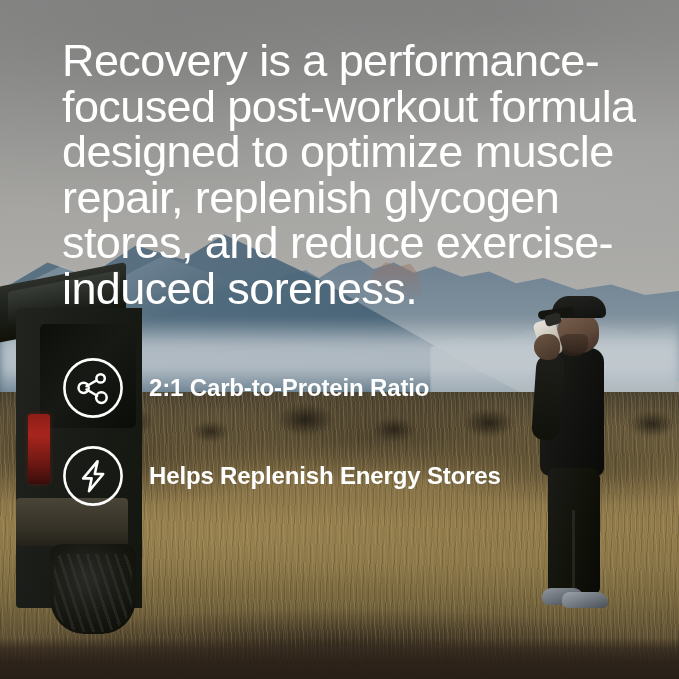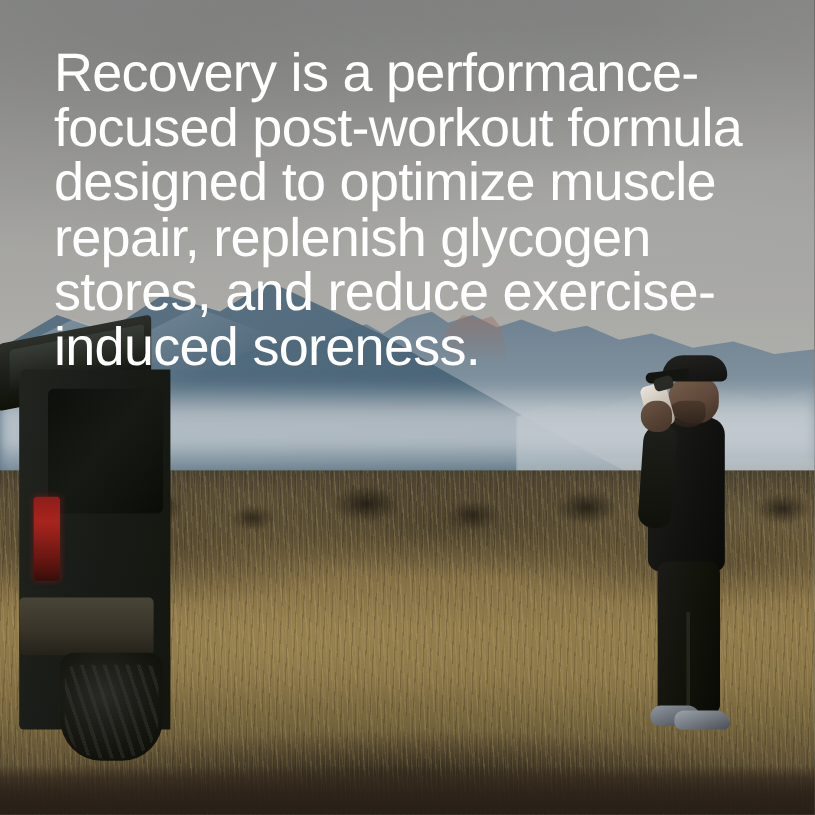--- a/index.html
+++ b/index.html
@@ -286,21 +286,21 @@
   
   .scrim {
     background:linear-gradient(180deg,
       rgba(12,16,22,.10) 0%,
       rgba(12,16,22,.05) 34%,
       rgba(10,12,16,.00) 62%,
       rgba(10,12,16,.10) 100%);
   }
 
   
-  .content { position:absolute; left:0; top:0; width:577px; height:679px; }
+  .content { position:absolute; left:17px; top:0; width:577px; height:679px; }
 
   .headline {
     position:absolute;
     left:45px; top:38px; width:600px;
     color:#ffffff;
     font-size:45px;
     font-weight:300;
     line-height:45.5px;
     letter-spacing:-0.6px;
     text-rendering:optimizeLegibility;
@@ -381,18 +381,36 @@
   </div>
 
   <div class="bg-layer scrim"></div>
 
   <div class="content">
 
     <div class="headline">Recovery is a performance-focused post-workout formula designed to optimize muscle repair, replenish glycogen stores, and reduce exercise-induced soreness.</div>
 
     <div class="features">
 
-
-
+      <div class="feature-row">
+        <svg class="feature-icon" viewBox="0 0 60 60">
+          <circle cx="30" cy="30" r="28.6" fill="none" stroke="#ffffff" stroke-width="2.6"></circle>
+          <line x1="23.4" y1="28.2" x2="33.6" y2="22.4" stroke="#ffffff" stroke-width="2.4" stroke-linecap="round"></line>
+          <line x1="23.4" y1="31.4" x2="34.2" y2="37.8" stroke="#ffffff" stroke-width="2.4" stroke-linecap="round"></line>
+          <circle cx="20.6" cy="29.8" r="5.1" fill="none" stroke="#ffffff" stroke-width="2.5"></circle>
+          <circle cx="37.6" cy="20.4" r="4.2" fill="none" stroke="#ffffff" stroke-width="2.5"></circle>
+          <circle cx="38.4" cy="39.6" r="5.3" fill="none" stroke="#ffffff" stroke-width="2.5"></circle>
+        </svg>
+        <div class="feature-label">2:1 Carb-to-Protein Ratio</div>
+      </div>
+
+
+      <div class="feature-row">
+        <svg class="feature-icon" viewBox="0 0 60 60">
+          <circle cx="30" cy="30" r="28.6" fill="none" stroke="#ffffff" stroke-width="2.6"></circle>
+          <path d="M34.6 15.2 L20.2 32.4 L28.6 32.4 L26.0 45.2 L40.2 28.0 L31.8 28.0 Z" fill="none" stroke="#ffffff" stroke-width="2.6" stroke-linejoin="round" stroke-linecap="round"></path>
+        </svg>
+        <div class="feature-label">Helps Replenish Energy Stores</div>
+      </div>
 
     </div>
   </div>
 </div>
 
 </body></html>

